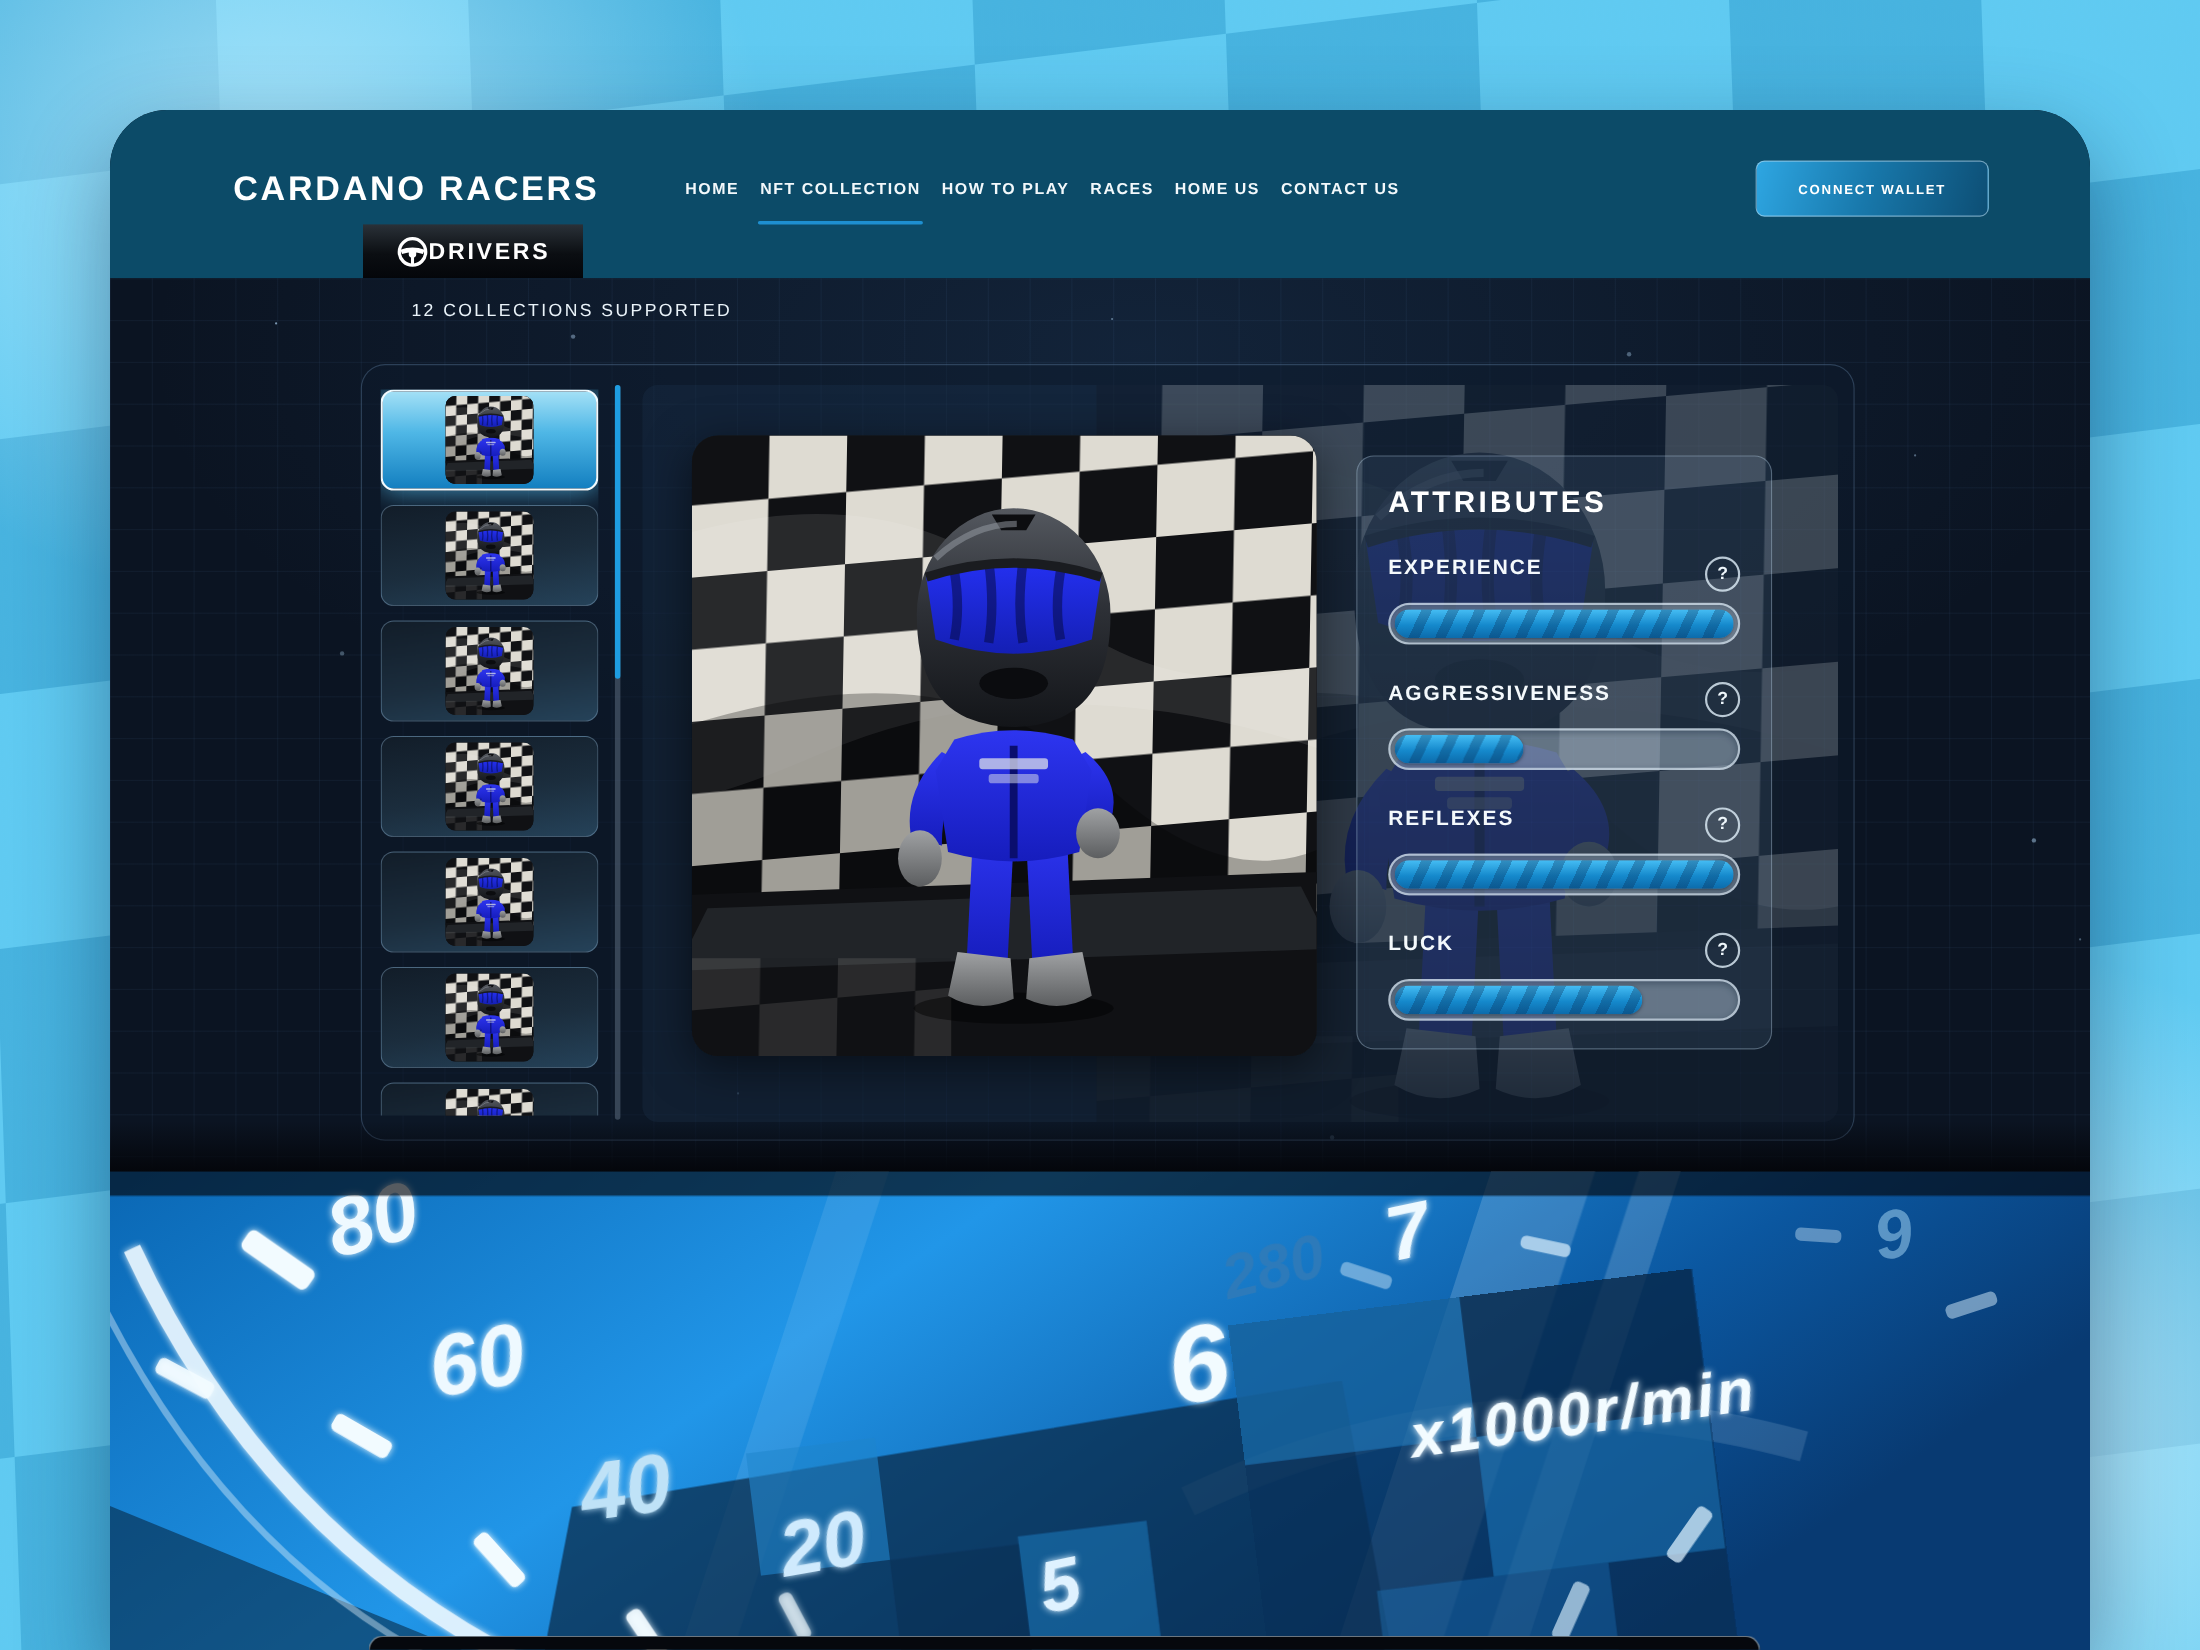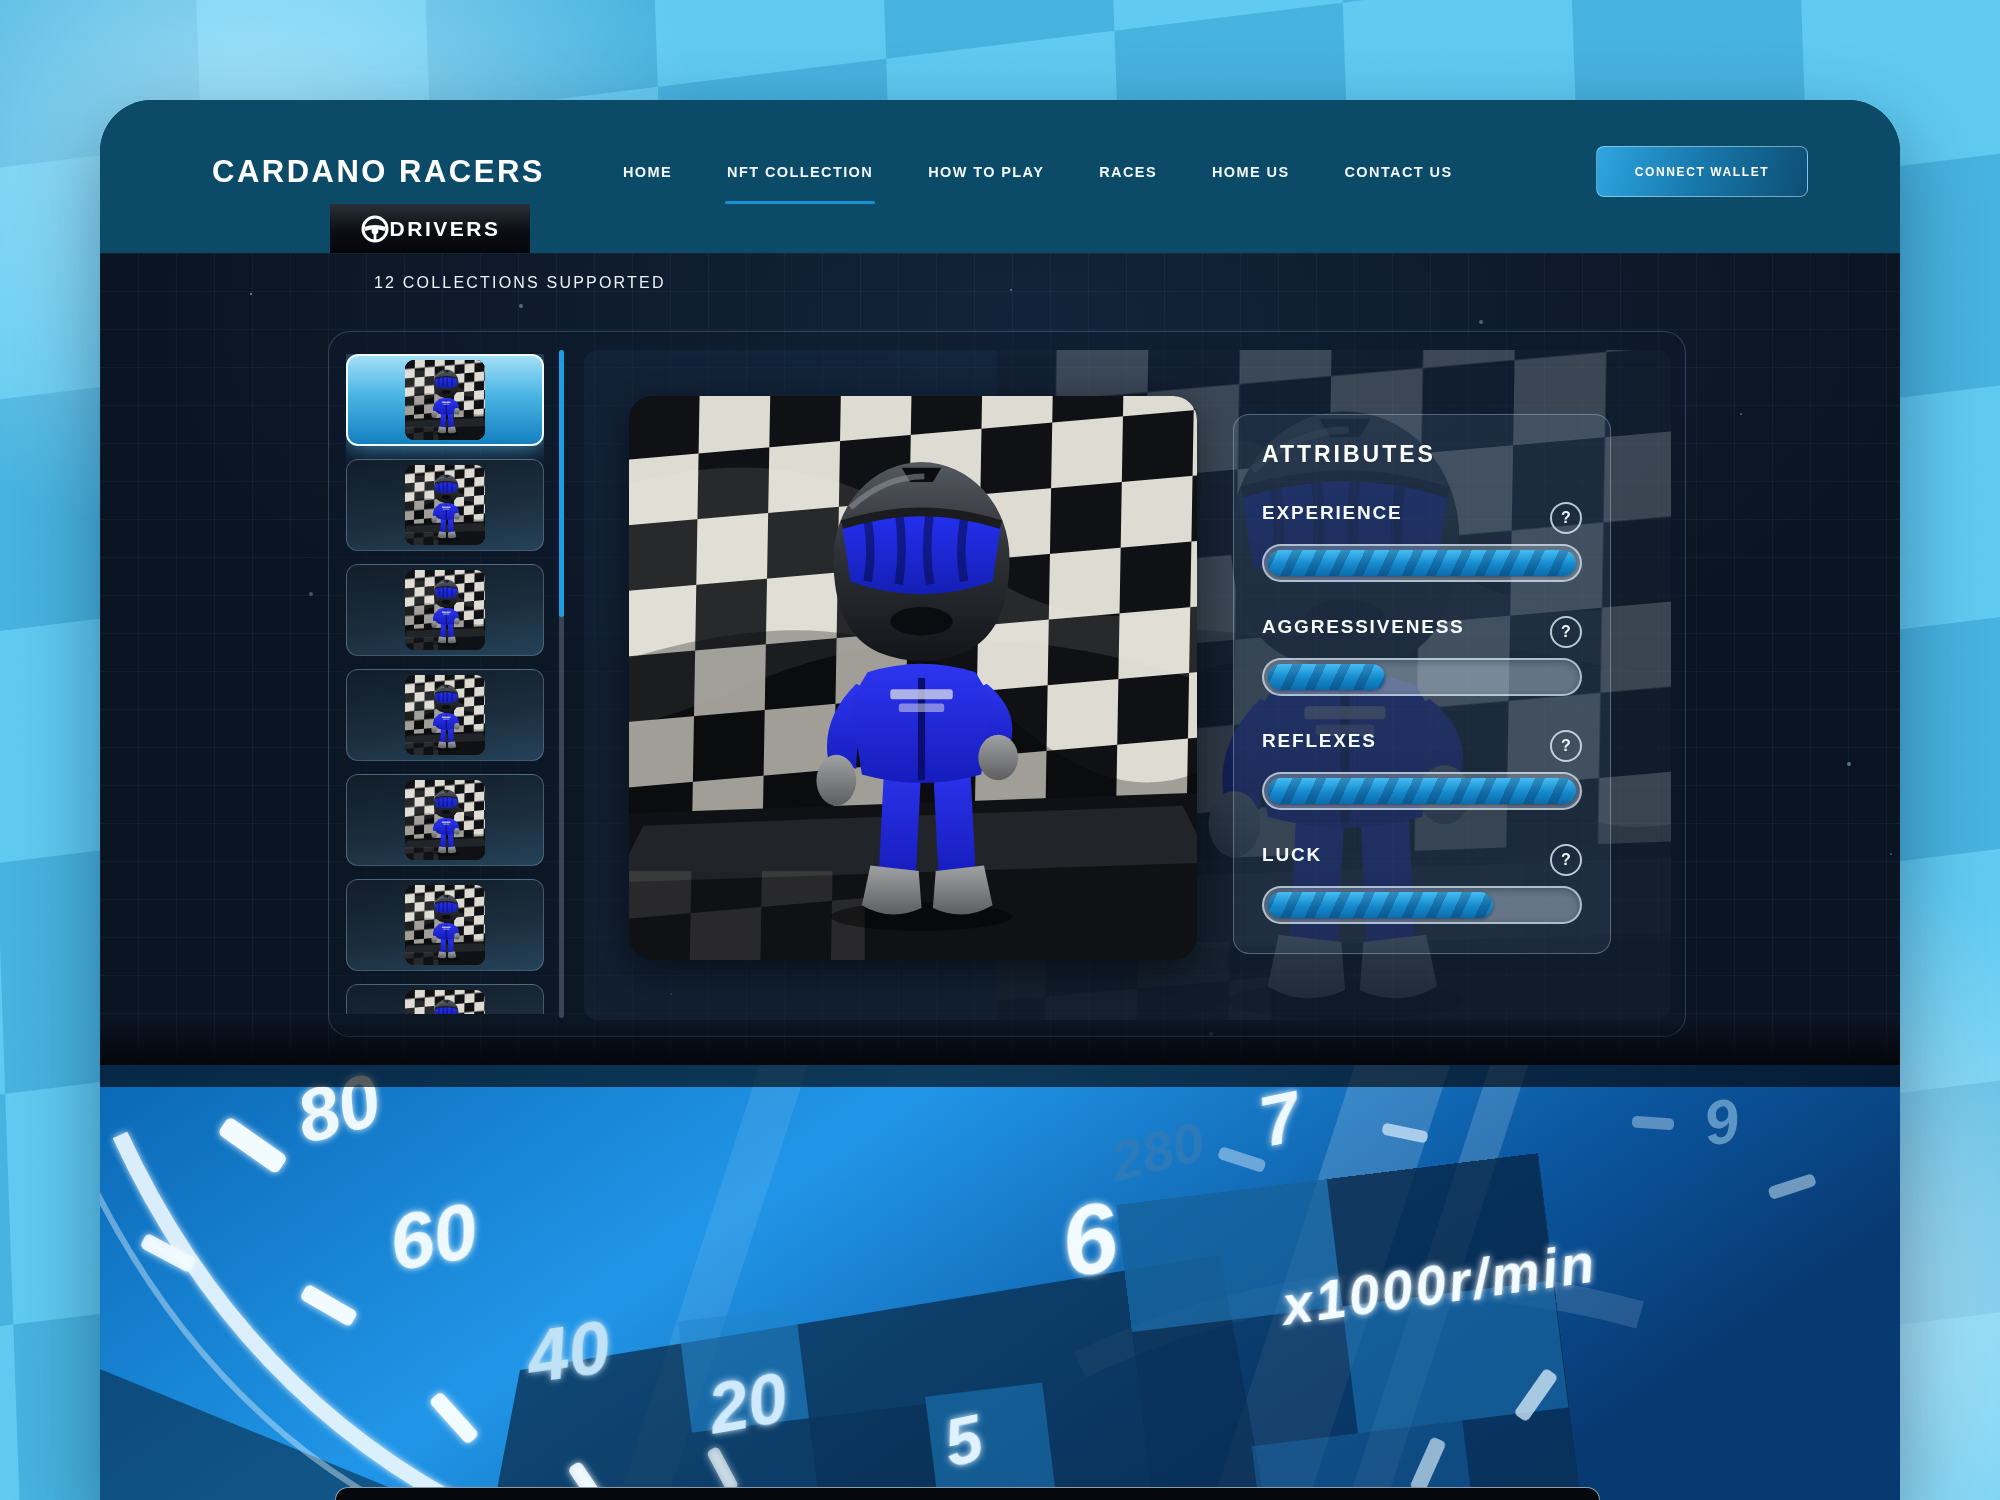--- a/index.html
+++ b/index.html
@@ -29,21 +29,21 @@
     border-radius:52px 52px 0 0; overflow:hidden;
     background:#0b1322; box-shadow:0 30px 80px rgba(10,40,70,.45);
   }
 
   
   .header {
     position:relative; height:153px; background:#0c4b68;
     display:flex; align-items:center; padding:16px 92px 26px 112px;
   }
   .logo { color:#ffffff; font-size:31px; font-weight:bold; letter-spacing:2.5px; white-space:nowrap; }
-  .nav { display:flex; gap:55px; margin-left:78px; align-items:center; }
+  .nav { display:flex; gap:19px; margin-left:78px; align-items:center; }
   .nav-item {
     position:relative; color:#f2f8fb; font-size:14.5px; font-weight:bold;
     letter-spacing:1.4px; cursor:pointer; text-decoration:none; white-space:nowrap; padding:6px 0;
   }
   .nav-item.active::after {
     content:""; position:absolute; left:-2px; right:-2px; bottom:-18px; height:3px;
     background:#1e8fd0; border-radius:2px;
   }
   .wallet-btn {
     margin-left:auto; width:212px; height:51px; border-radius:8px;
@@ -137,21 +137,21 @@
     background:#17191d;
   }
   .preview svg { width:100%; height:100%; display:block; }
 
   
   .attributes-panel {
     position:absolute; left:649px; top:64px; width:378px; height:540px;
     border-radius:16px; border:1px solid rgba(190,215,235,.35);
     background:rgba(140,180,215,.10); padding:26px 28px 0 28px;
   }
-  .attr-title { color:#ffffff; font-size:23px; font-weight:bold; letter-spacing:3px; }
+  .attr-title { color:#ffffff; font-size:27px; font-weight:bold; letter-spacing:3px; }
   .attr-group { margin-top:34px; }
   .attr-label-row { display:flex; align-items:flex-start; justify-content:space-between; height:34px; }
   .attr-label { color:#f4f9fc; font-size:19px; font-weight:bold; letter-spacing:1.8px; }
   .help-circle {
     width:32px; height:32px; border-radius:50%; border:2px solid rgba(225,240,250,.8);
     color:#eef6fb; font-size:16px; font-weight:bold; cursor:pointer;
     display:flex; align-items:center; justify-content:center;
   }
   .progress-track {
     margin-top:8px; height:38px; border-radius:20px; padding:4px;

